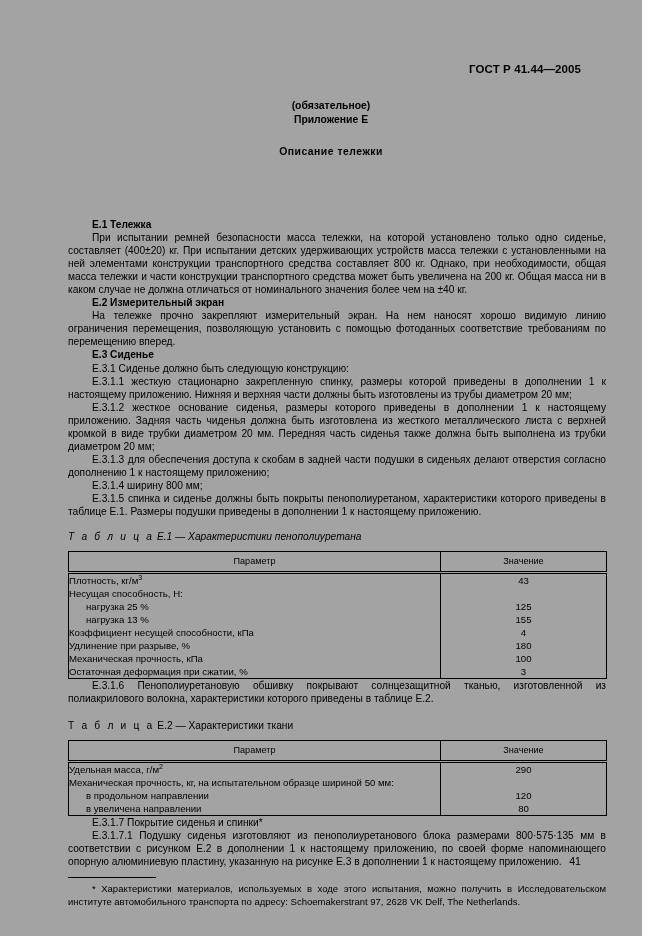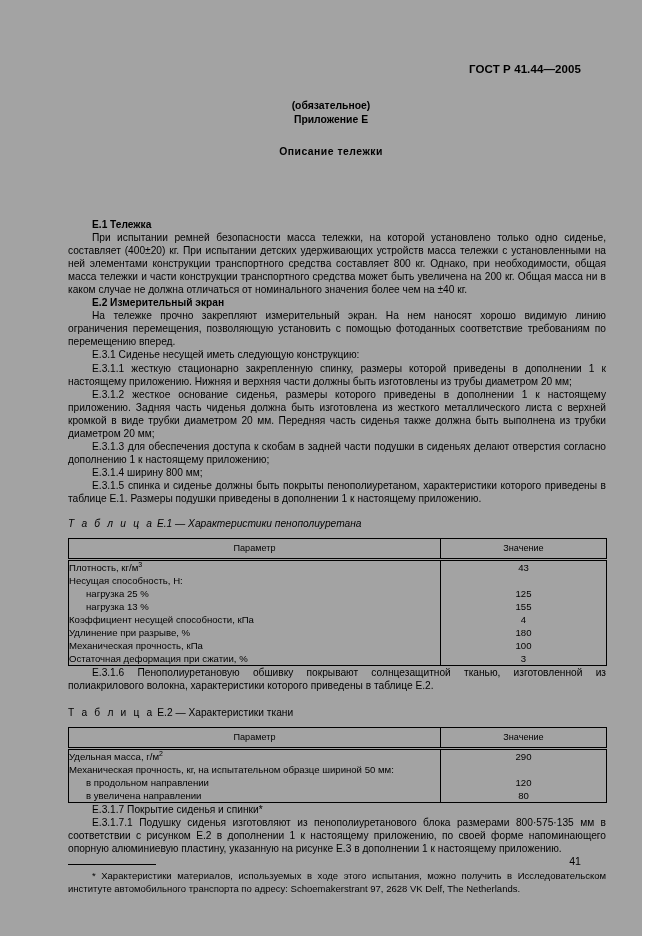--- a/index.html
+++ b/index.html
@@ -177,21 +177,22 @@
   <div class="block-desc">Описание тележки</div>
 
   <div class="body-flow">
 
     <div class="hd">Е.1 Тележка</div>
     <p class="para">При испытании ремней безопасности масса тележки, на которой установлено только одно сиденье, составляет (400±20) кг. При испытании детских удерживающих устройств масса тележки с установленными на ней элементами конструкции транспортного средства составляет 800 кг. Однако, при необходимости, общая масса тележки и части конструкции транспортного средства может быть увеличена на 200 кг. Общая масса ни в каком случае не должна отличаться от номинального значения более чем на ±40 кг.</p>
 
     <div class="hd sp-top-0">Е.2 Измерительный экран</div>
     <p class="para">На тележке прочно закрепляют измерительный экран. На нем наносят хорошо видимую линию ограничения перемещения, позволяющую установить с помощью фотоданных соответствие требованиям по перемещению вперед.</p>
 
-    <p class="para">Е.3.1 Сиденье несущей иметь следующую конструкцию:</p>
+    <div class="hd">Е.3 Сиденье</div>
+    <p class="para">Е.3.1 Сиденье должно быть следующую конструкцию:</p>
     <p class="para">Е.3.1.1 жесткую стационарно закрепленную спинку, размеры которой приведены в дополнении 1 к настоящему приложению. Нижняя и верхняя части должны быть изготовлены из трубы диаметром 20 мм;</p>
     <p class="para">Е.3.1.2 жесткое основание сиденья, размеры которого приведены в дополнении 1 к настоящему приложению. Задняя часть чиденья должна быть изготовлена из жесткого металлического листа с верхней кромкой в виде трубки диаметром 20 мм. Передняя часть сиденья также должна быть выполнена из трубки диаметром 20 мм;</p>
     <p class="para">Е.3.1.3 для обеспечения доступа к скобам в задней части подушки в сиденьях делают отверстия согласно дополнению 1 к настоящему приложению;</p>
     <p class="para">Е.3.1.4  ширину 800 мм;</p>
     <p class="para">Е.3.1.5 спинка и сиденье должны быть покрыты пенополиуретаном, характеристики которого приведены в таблице Е.1. Размеры подушки приведены в дополнении 1 к настоящему приложению.</p>
 
     <p class="tbl-caption sp-top-12">
       <span class="spaced">Т а б л и ц а</span><span>&nbsp;</span><span>Е.1 — Характеристики пенополиуретана</span>
     </p>
 

